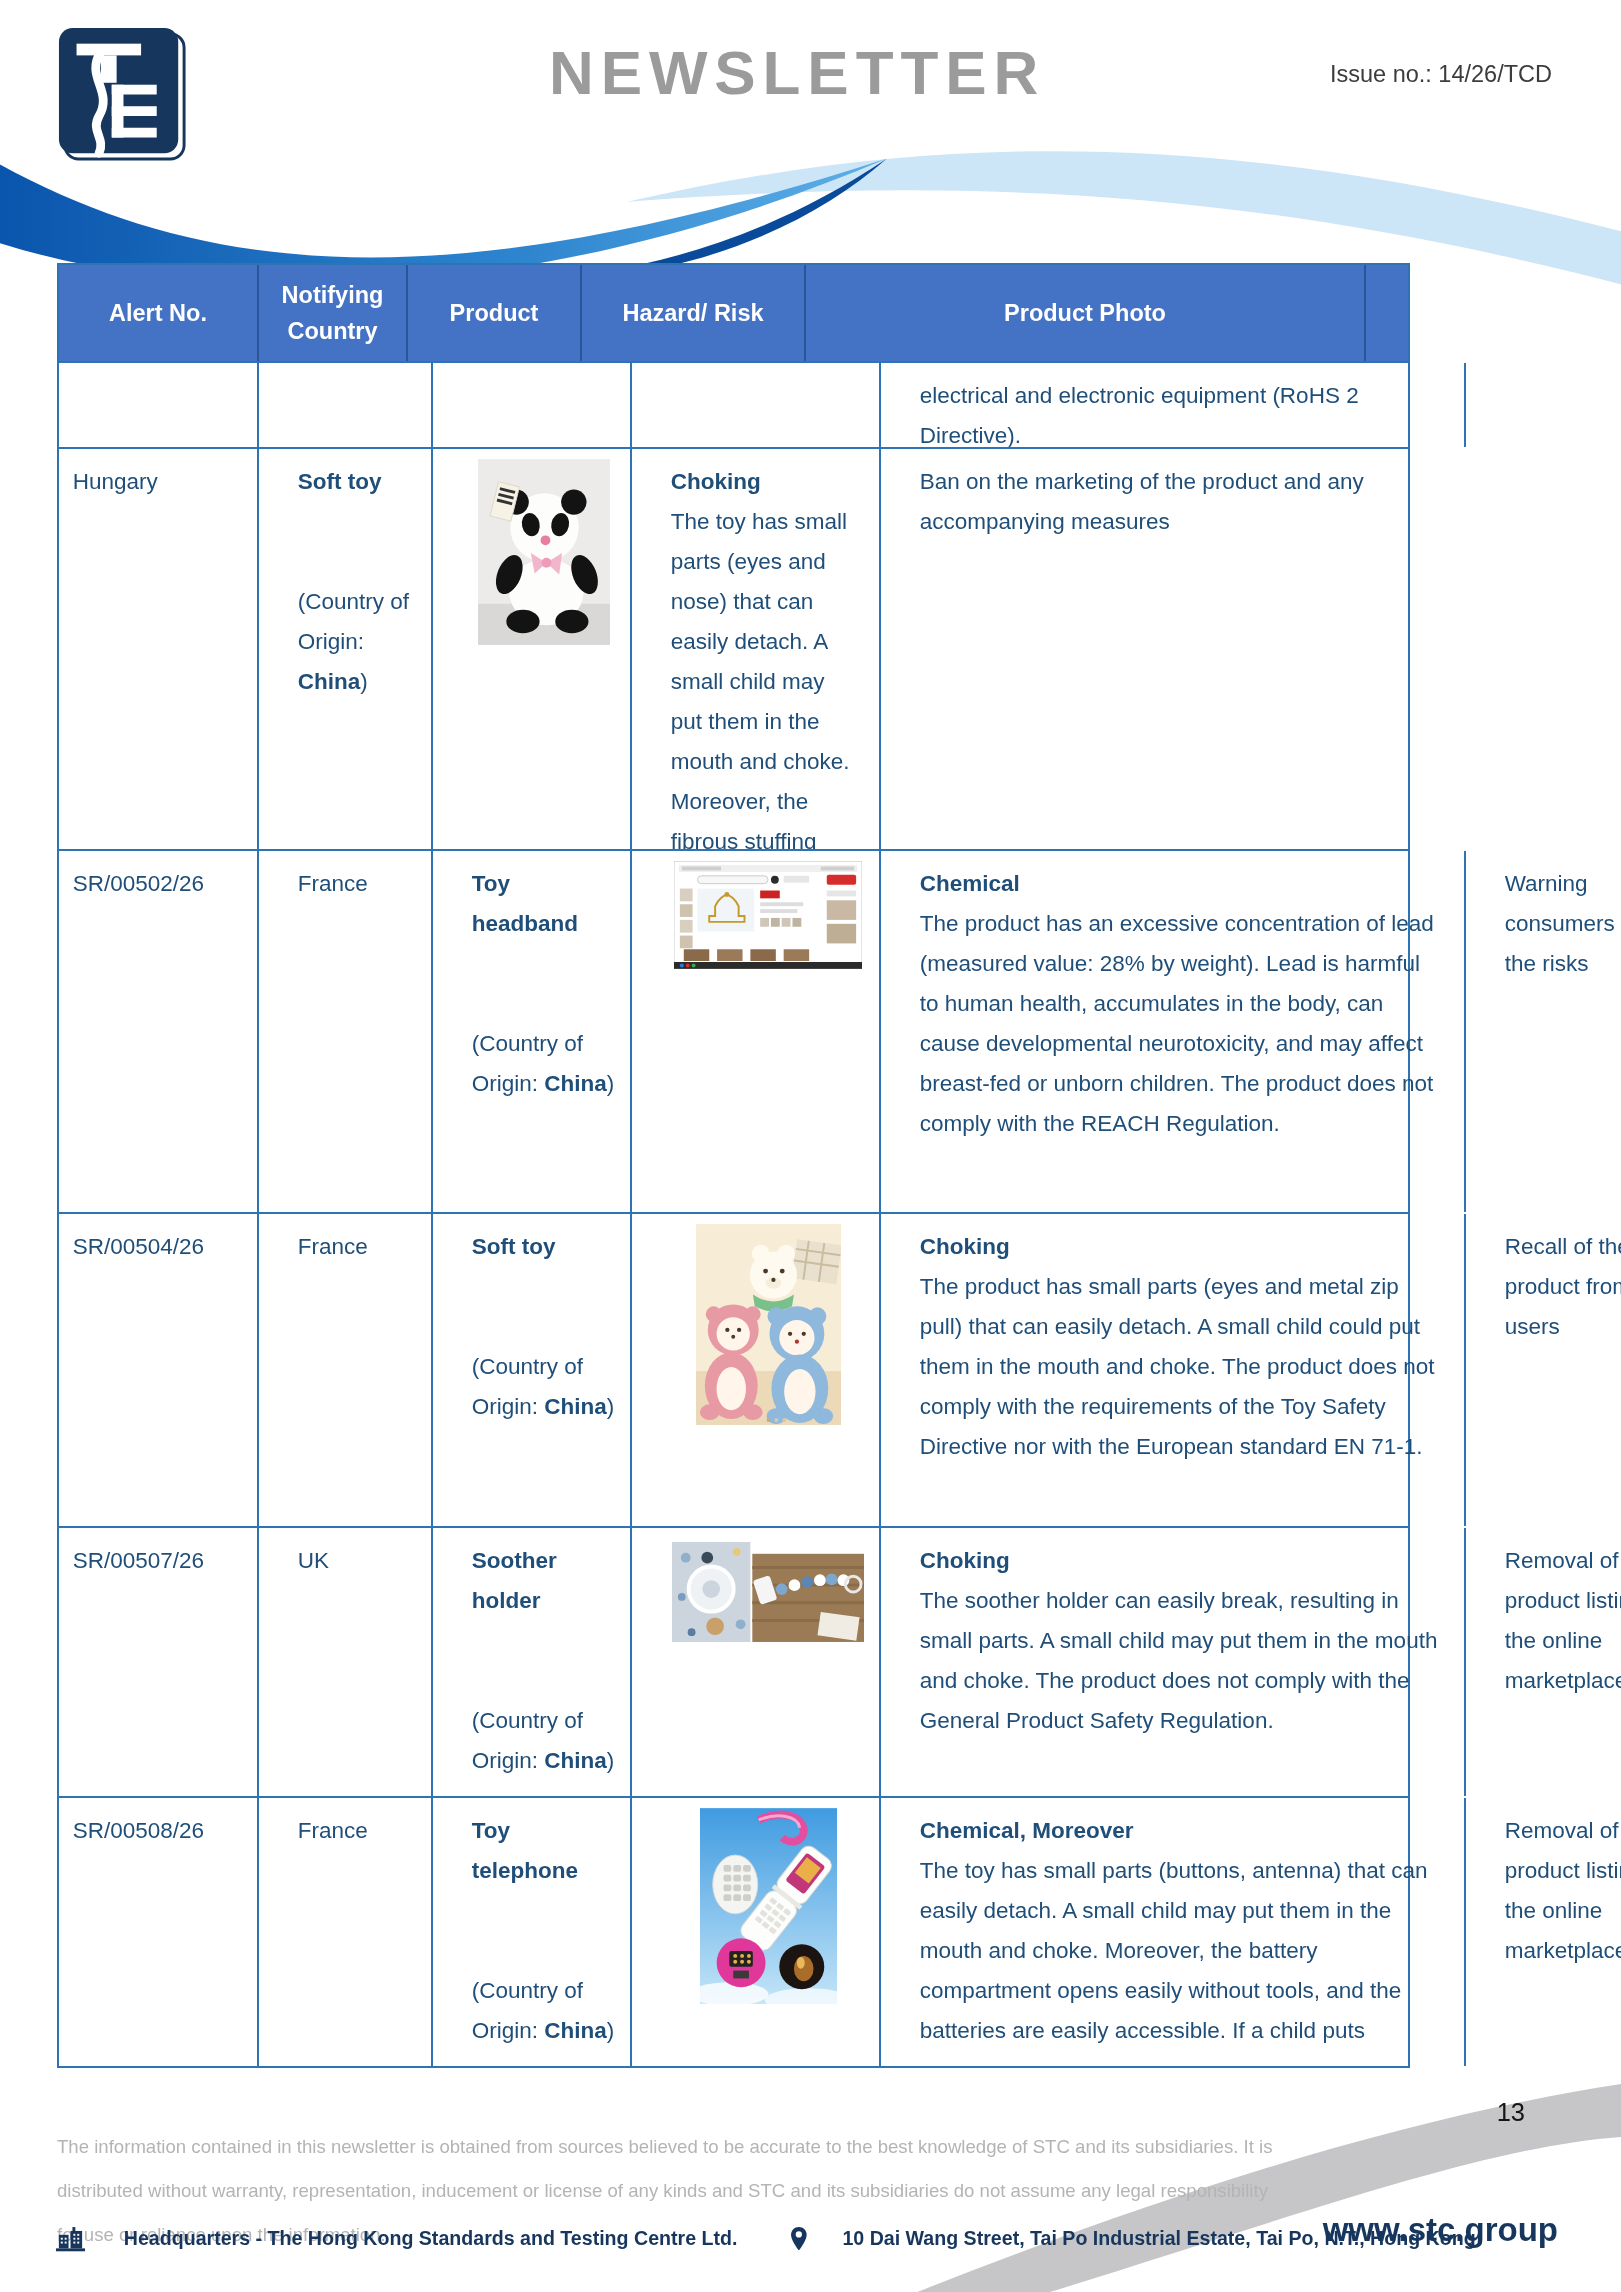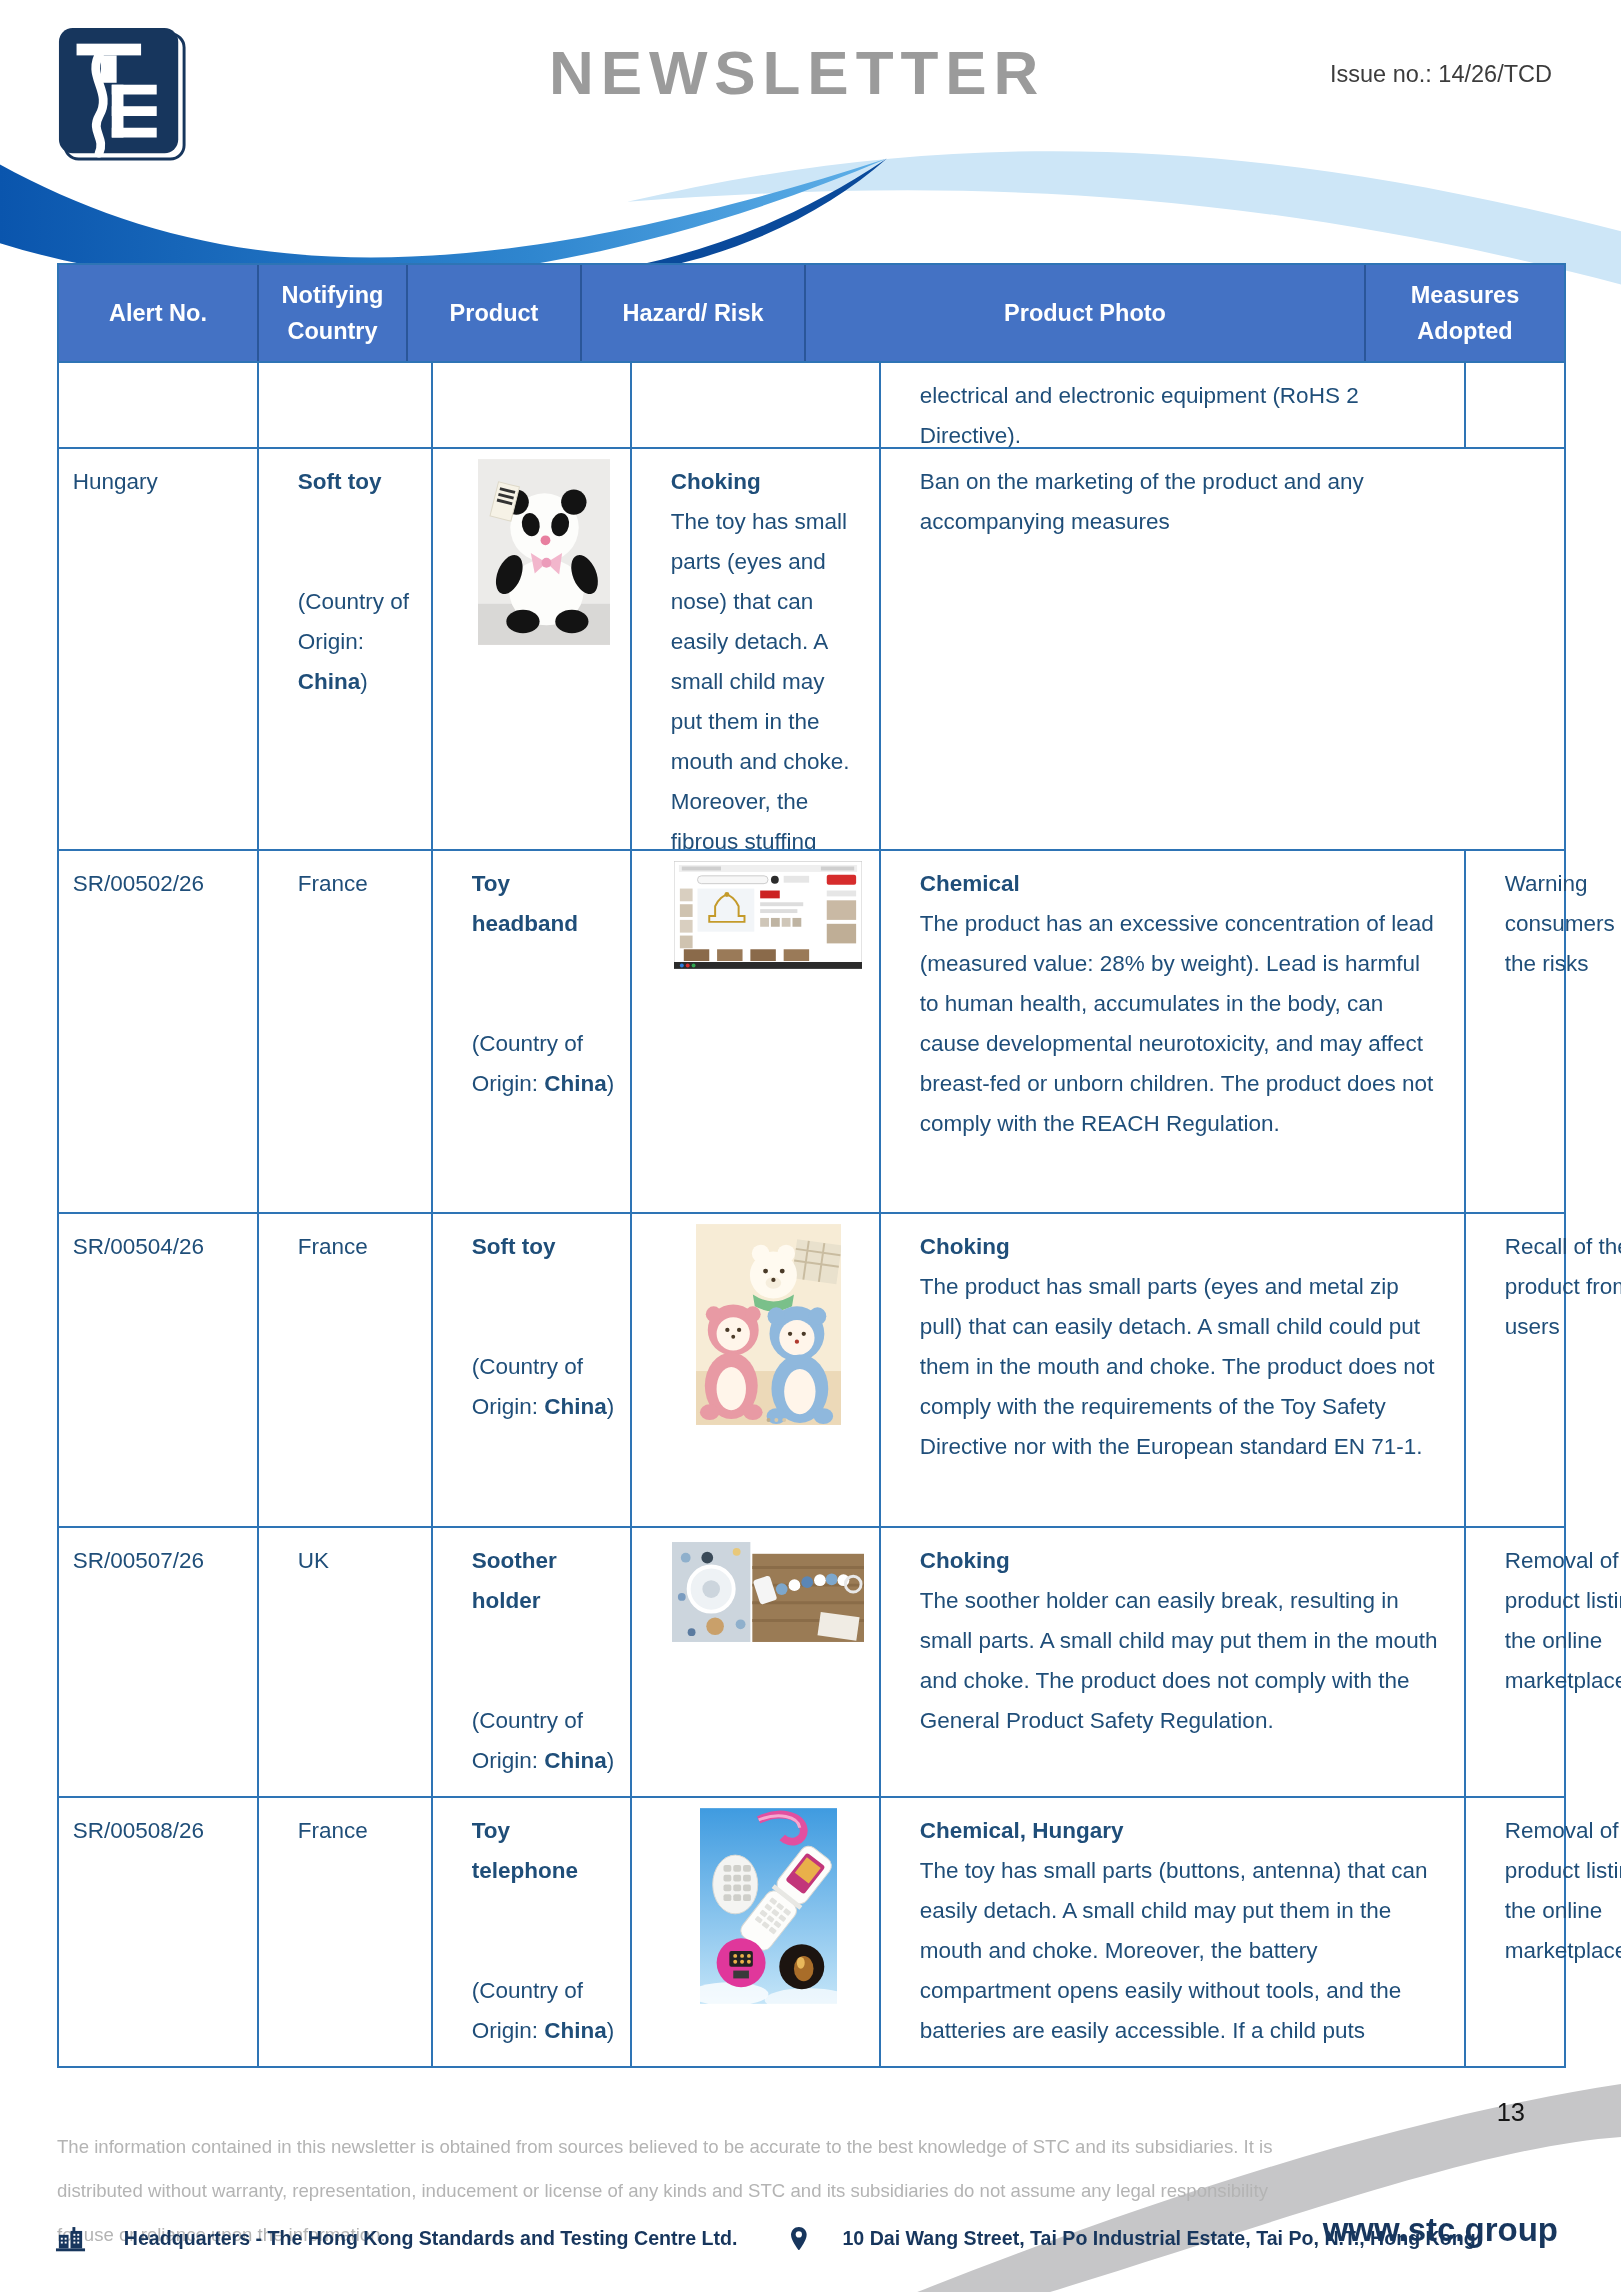--- a/index.html
+++ b/index.html
@@ -18,21 +18,21 @@
   .logo-seal{position:absolute;left:57px;top:25.5px;}
   .logo-text{position:absolute;left:198px;top:15.7px;font-size:122px;font-weight:900;
     letter-spacing:-3.9px;color:var(--brand-navy);line-height:1;
     text-shadow:2px 0 0 var(--brand-navy),-2px 0 0 var(--brand-navy),0 1px 0 var(--brand-navy);}
   .newsletter{position:absolute;left:549px;top:37px;font-size:62px;font-weight:700;
     color:var(--newsletter-gray);letter-spacing:6.9px;}
   .issue{position:absolute;right:69px;top:61px;font-size:23.5px;color:#3c3c3c;}
   .top-swoosh{position:absolute;left:0;top:137px;width:1621px;height:172px;}
 
   
-  .alerts-table{position:absolute;left:57px;top:263px;width:1509px;
+  .alerts-table{position:absolute;left:57px;top:263px;width:1353px;
     border:2px solid var(--table-border);color:var(--table-text);font-size:22.5px;}
   .thead,.row{display:grid;grid-template-columns:200px 149px 174px 224px 560px 198px;}
   .thead{height:96px;background:var(--header-bg);}
   .thead .hcell{display:flex;align-items:center;justify-content:center;text-align:center;
     color:#fff;font-weight:bold;font-size:23.5px;line-height:1.55;
     border-right:2px solid #2a5699;padding:0 9.8px;}
   .thead .hcell:last-child{border-right:none;}
   .row{border-top:2px solid var(--table-border);gap:25px;}
   #tbody .row:nth-child(1){height:86px;}
   #tbody .row:nth-child(2){height:402px;}
@@ -374,21 +374,21 @@
                 <circle cx="43" cy="157" r="2"></circle>
                 <circle cx="50" cy="157" r="2"></circle>
               </g>
       <rect x="34" y="166" width="16" height="8" fill="#3a3a3a"></rect>
       <circle cx="104" cy="162" r="23" fill="#1c1410"></circle>
       <ellipse cx="106" cy="164" rx="10" ry="13" fill="#c27c2e" opacity="0.85"></ellipse>
       <ellipse cx="103" cy="158" rx="4" ry="6" fill="#f0c060" opacity="0.9"></ellipse>
     </svg>
           </div>
       <div class="cell c-hazard">
-        <div class="htitle">Chemical, Hungary</div>
+        <div class="htitle">Chemical, Moreover</div>
         <div class="hbody">The toy has small parts (buttons, antenna) that can easily detach. A small child may put them in the mouth and choke. Moreover, the battery compartment opens easily without tools, and the batteries are easily accessible. If a child puts</div>
       </div>
       <div class="cell c-measures"><span>Removal of this product listing by the online marketplace</span></div>
     </div>
       </div>
   </div>
 
   <svg class="bottom-swoosh" width="745" height="217" viewBox="0 0 760 221">
     <path d="M760 8 C 540 42 300 118 40 221 L 175 221 C 430 142 620 72 760 62 Z" fill="#c6c6c8"></path>
   </svg>

